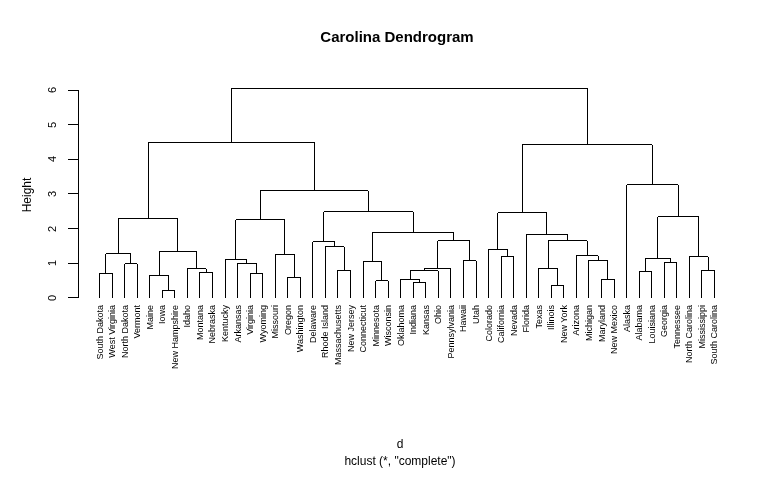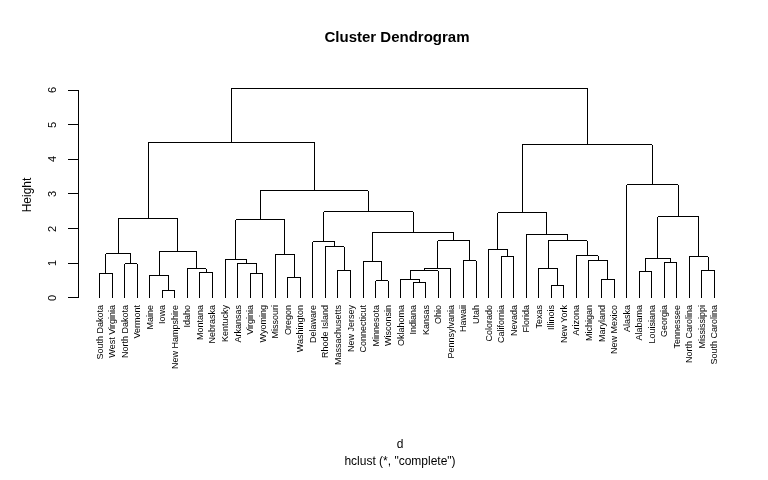--- a/index.html
+++ b/index.html
@@ -173,21 +173,21 @@
       <line x1="626.6" y1="184.904" x2="678.3687500000001" y2="184.904" stroke="#000000" stroke-width="1" shape-rendering="crispEdges"></line>
       <line x1="626.6" y1="184.904" x2="626.6" y2="297.7" stroke="#000000" stroke-width="1" shape-rendering="crispEdges"></line>
       <line x1="678.3687500000001" y1="184.904" x2="678.3687500000001" y2="216.736" stroke="#000000" stroke-width="1" shape-rendering="crispEdges"></line>
       <line x1="522.4742187500001" y1="144.76799999999997" x2="652.484375" y2="144.76799999999997" stroke="#000000" stroke-width="1" shape-rendering="crispEdges"></line>
       <line x1="522.4742187500001" y1="144.76799999999997" x2="522.4742187500001" y2="212.92999999999998" stroke="#000000" stroke-width="1" shape-rendering="crispEdges"></line>
       <line x1="652.484375" y1="144.76799999999997" x2="652.484375" y2="184.904" stroke="#000000" stroke-width="1" shape-rendering="crispEdges"></line>
       <line x1="231.25048828125" y1="88.36999999999998" x2="587.479296875" y2="88.36999999999998" stroke="#000000" stroke-width="1" shape-rendering="crispEdges"></line>
       <line x1="231.25048828125" y1="88.36999999999998" x2="231.25048828125" y2="142.34599999999998" stroke="#000000" stroke-width="1" shape-rendering="crispEdges"></line>
       <line x1="587.479296875" y1="88.36999999999998" x2="587.479296875" y2="144.76799999999997" stroke="#000000" stroke-width="1" shape-rendering="crispEdges"></line>
     </svg>
-  <div id="title" class="abs" style="left:397px;top:28px;">Cluster Dendrogram</div>
+  <div id="title" class="abs" style="left:397px;top:28px;">Carolina Dendrogram</div>
   <div class="abs ylab" style="left:20px;top:225px;">Height</div>
   <div class="abs caption" style="left:400px;top:437px;">d</div>
   <div class="abs caption" style="left:400px;top:454px;">hclust (*, "complete")</div>
   <div id="ticks">
       <div class="abs ytick" style="left: 46px; top: 307.7px;">0</div>
       <div class="abs ytick" style="left: 46px; top: 273.1px;">1</div>
       <div class="abs ytick" style="left: 46px; top: 238.5px;">2</div>
       <div class="abs ytick" style="left: 46px; top: 203.9px;">3</div>
       <div class="abs ytick" style="left: 46px; top: 169.3px;">4</div>
       <div class="abs ytick" style="left: 46px; top: 134.7px;">5</div>

